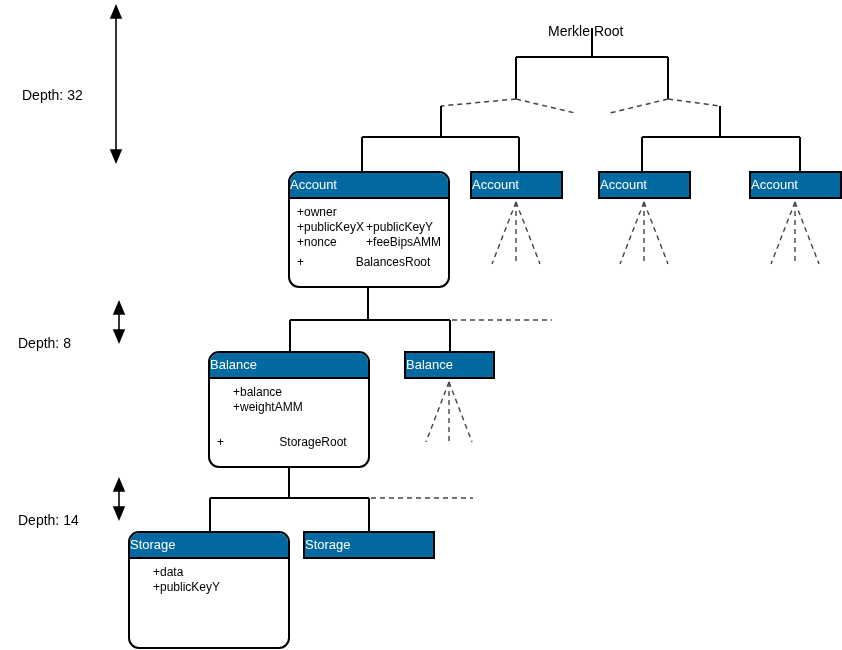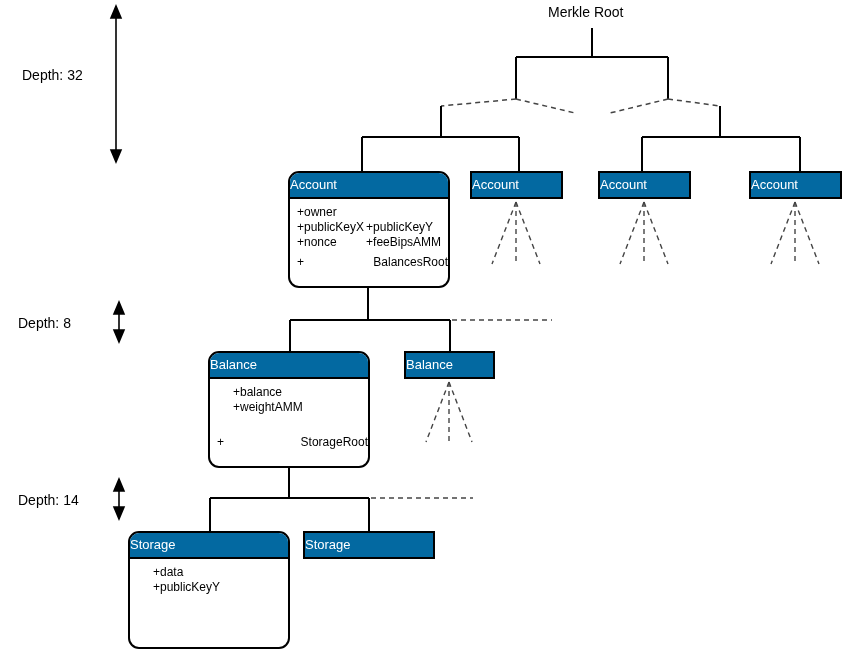--- a/index.html
+++ b/index.html
@@ -89,38 +89,40 @@
     right: 0;
     font-size: 12px;
     line-height: 14px;
   }
   .sub-root .plus {
     position: absolute;
     left: 7px;
   }
   .sub-root .label {
     display: block;
-    text-align: right;
+    text-align: center;
     padding-left: 4px;
     margin-left: 44px;
   }
 
   
   .depth-label {
     position: absolute;
     font-size: 14px;
     color: #000000;
     white-space: nowrap;
     text-align: left;
+    margin-top: 20px;
   }
   .root-label {
     position: absolute;
     font-size: 14px;
     color: #000000;
     white-space: nowrap;
+    margin-top: 19px;
   }
 </style>
 </head>
 <body>
 
 <div id="canvas">
 
   <svg id="edges" viewBox="0 0 842 650" xmlns="http://www.w3.org/2000/svg">
 
     <g stroke="#000000" stroke-width="1.6" fill="#000000">

